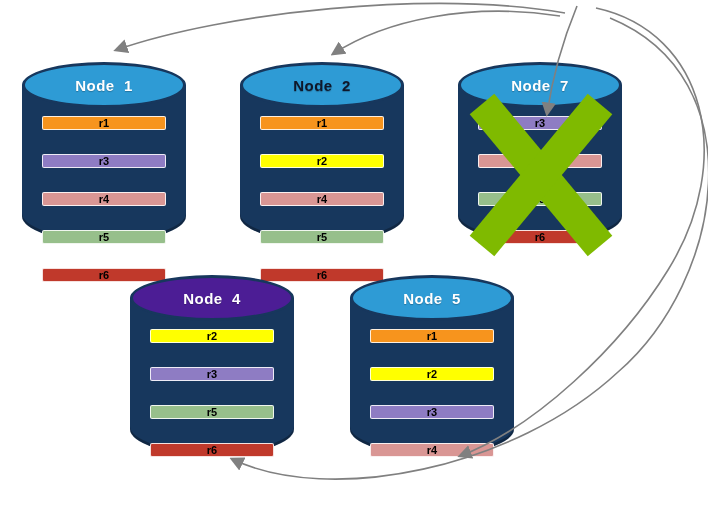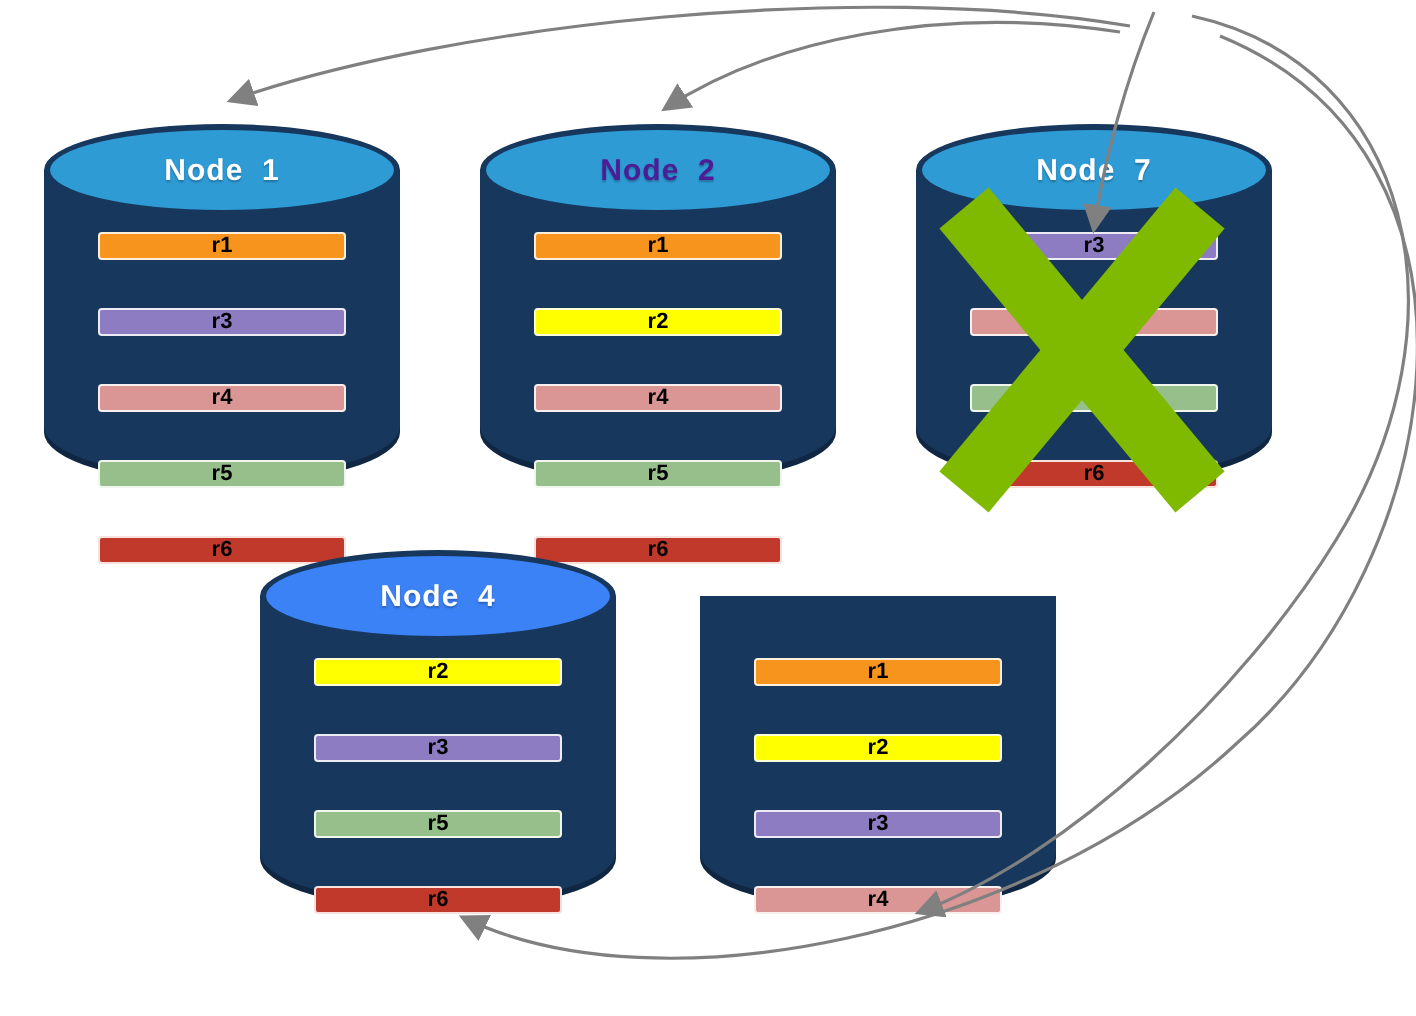--- a/index.html
+++ b/index.html
@@ -6,21 +6,21 @@
   * { margin: 0; padding: 0; box-sizing: border-box; }
   html, body { width: 708px; height: 508px; }
   body {
     position: relative;
     background: #ffffff;
     font-family: "Liberation Sans", sans-serif;
     overflow: hidden;
   }
   .canvas { position: absolute; inset: 0; }
 
-  .cylinder { position: absolute; width: 178px; height: 180px; }
+  .cylinder { position: absolute; width: 164px; height: 180px; }
   .pos-n1 { left: 22px;  top: 62px; }
   .pos-n2 { left: 240px; top: 62px; }
   .pos-n3 { left: 458px; top: 62px; }
   .pos-n4 { left: 130px; top: 275px; }
   .pos-n5 { left: 350px; top: 275px; }
 
   .cyl-body {
     position: absolute; left: 0; right: 0; top: 23px; bottom: 0;
     background: #17375D;
     border-radius: 0 0 50% 50% / 0 0 26px 26px;
@@ -79,21 +79,21 @@
         <div class="replica-bar" style="background: rgb(142, 124, 195);">r3</div>
         <div class="replica-bar" style="background: rgb(217, 150, 148);">r4</div>
         <div class="replica-bar" style="background: rgb(151, 191, 139);">r5</div>
         <div class="replica-bar" style="background: rgb(192, 57, 43);">r6</div>
       </div>
   </div>
 
   <div class="cylinder pos-n2">
     <div class="cyl-body" style="background: rgb(23, 55, 93);"></div>
     <div class="cyl-top" style="background: rgb(46, 155, 213); border-color: rgb(23, 55, 93);">
-      <span class="cyl-title" style="color: #4c1d95;">Node  2</span>
+      <span class="cyl-title" style="color: #0f172a;">Node  2</span>
     </div>
     <div class="replicas">
         <div class="replica-bar" style="background: rgb(247, 148, 29);">r1</div>
         <div class="replica-bar" style="background: rgb(255, 255, 0);">r2</div>
         <div class="replica-bar" style="background: rgb(217, 150, 148);">r4</div>
         <div class="replica-bar" style="background: rgb(151, 191, 139);">r5</div>
         <div class="replica-bar" style="background: rgb(192, 57, 43);">r6</div>
       </div>
   </div>
 
@@ -105,33 +105,36 @@
     <div class="replicas">
         <div class="replica-bar" style="background: rgb(142, 124, 195);">r3</div>
         <div class="replica-bar" style="background: rgb(217, 150, 148);">r4</div>
         <div class="replica-bar" style="background: rgb(151, 191, 139);">r5</div>
         <div class="replica-bar" style="background: rgb(192, 57, 43);">r6</div>
       </div>
   </div>
 
   <div class="cylinder pos-n4">
     <div class="cyl-body" style="background: rgb(23, 55, 93);"></div>
-    <div class="cyl-top" style="background: #3b82f6; border-color: rgb(23, 55, 93);">
+    <div class="cyl-top" style="background: #4c1d95; border-color: rgb(23, 55, 93);">
       <span class="cyl-title" style="color: rgb(255, 255, 255);">Node  4</span>
     </div>
     <div class="replicas">
         <div class="replica-bar" style="background: rgb(255, 255, 0);">r2</div>
         <div class="replica-bar" style="background: rgb(142, 124, 195);">r3</div>
         <div class="replica-bar" style="background: rgb(151, 191, 139);">r5</div>
         <div class="replica-bar" style="background: rgb(192, 57, 43);">r6</div>
       </div>
   </div>
 
   <div class="cylinder pos-n5">
     <div class="cyl-body" style="background: rgb(23, 55, 93);"></div>
+    <div class="cyl-top" style="background: rgb(46, 155, 213); border-color: rgb(23, 55, 93);">
+      <span class="cyl-title" style="color: rgb(255, 255, 255);">Node  5</span>
+    </div>
     <div class="replicas">
         <div class="replica-bar" style="background: rgb(247, 148, 29);">r1</div>
         <div class="replica-bar" style="background: rgb(255, 255, 0);">r2</div>
         <div class="replica-bar" style="background: rgb(142, 124, 195);">r3</div>
         <div class="replica-bar" style="background: rgb(217, 150, 148);">r4</div>
       </div>
   </div>
 
   <svg class="overlay" width="708" height="508" viewBox="0 0 708 508">
     <defs>

